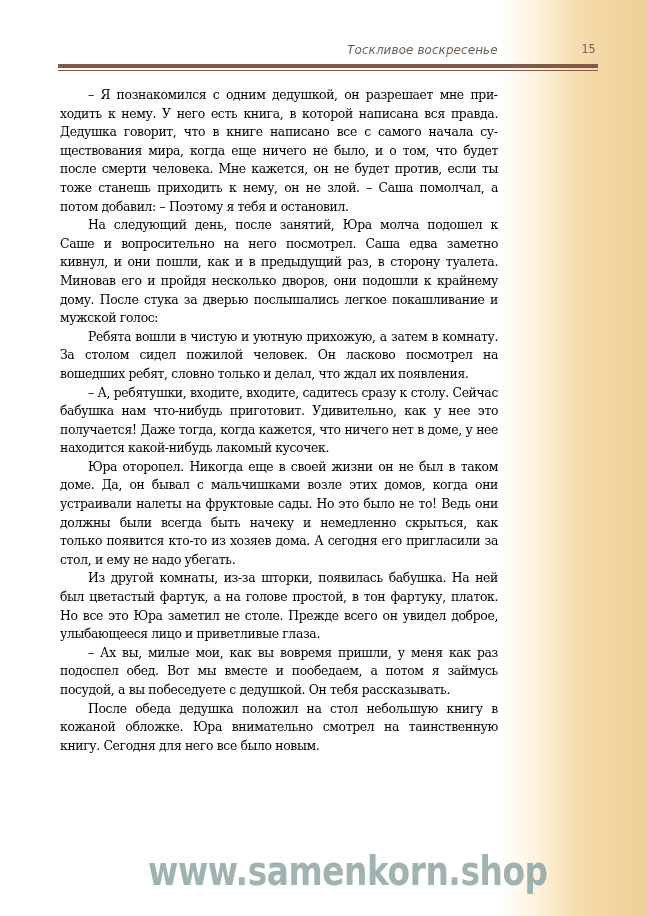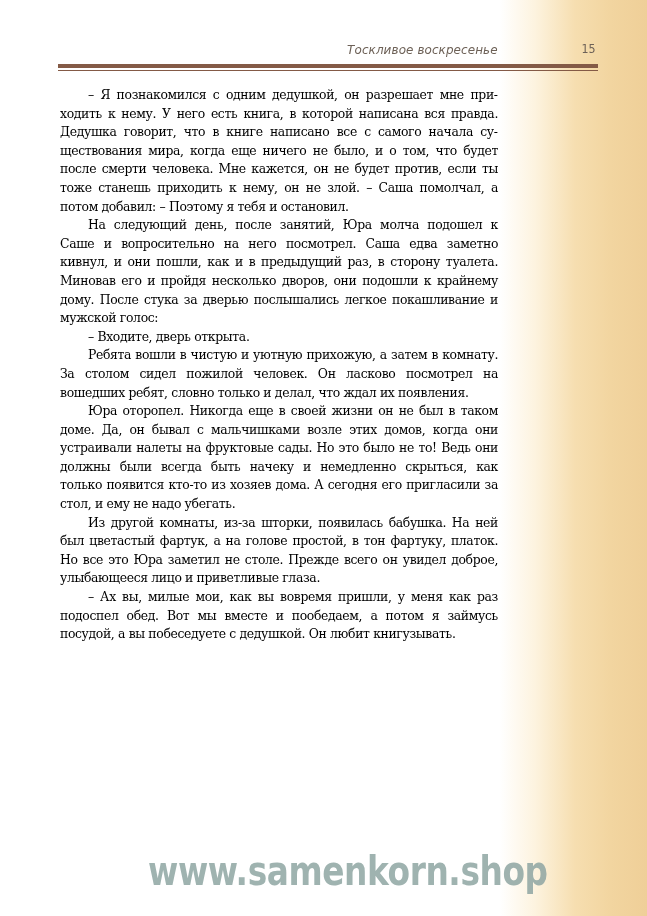--- a/index.html
+++ b/index.html
@@ -49,20 +49,21 @@
 <div class="header">
   <span class="running-title">Тоскливое воскресенье</span>
   <span class="page-number">15</span>
   <div class="rule-thick"></div>
   <div class="rule-thin"></div>
 </div>
 
 <div class="body-text">
   <p>– Я познакомился с одним дедушкой, он разрешает мне при­ходить к нему. У него есть книга, в которой написана вся правда. Дедушка говорит, что в книге написано все с самого начала су­ществования мира, когда еще ничего не было, и о том, что будет после смерти человека. Мне кажется, он не будет против, если ты тоже станешь приходить к нему, он не злой. – Саша помол­чал, а потом добавил: – Поэтому я тебя и остановил.</p>
   <p>На следующий день, после занятий, Юра молча подошел к Саше и вопросительно на него посмотрел. Саша едва заметно кивнул, и они пошли, как и в предыдущий раз, в сторону туа­лета. Миновав его и пройдя несколько дворов, они подошли к крайнему дому. После стука за дверью послышались легкое по­кашливание и мужской голос:</p>
-  <p>– Входите, дверь открыта.</p>
   <p>Ребята вошли в чистую и уютную прихожую, а затем в комна­ту. За столом сидел пожилой человек. Он ласково посмотрел на вошедших ребят, словно только и делал, что ждал их появления.</p>
+  <p>– А, ребятушки, входите, входите, садитесь сразу к столу. Сейчас бабушка нам что-нибудь приготовит. Удивительно, как у нее это получается! Даже тогда, когда кажется, что ничего нет в доме, у нее находится какой-нибудь лакомый кусочек.</p>
   <p>Юра оторопел. Никогда еще в своей жизни он не был в та­ком доме. Да, он бывал с мальчишками возле этих домов, ког­да они устраивали налеты на фруктовые сады. Но это было не то! Ведь они должны были всегда быть начеку и немедленно скрыться, как только появится кто-то из хозяев дома. А сегодня его пригласили за стол, и ему не надо убегать.</p>
   <p>Из другой комнаты, из-за шторки, появилась бабушка. На ней был цветастый фартук, а на голове простой, в тон фартуку, платок. Но все это Юра заметил не столе. Прежде всего он уви­дел доброе, улыбающееся лицо и приветливые глаза.</p>
-  <p>– Ах вы, милые мои, как вы вовремя пришли, у меня как раз подоспел обед. Вот мы вместе и пообедаем, а потом я зай­мусь посудой, а вы побеседуете с дедушкой. Он любит книгу­зывать.</p>
+  <p>– Ах вы, милые мои, как вы вовремя пришли, у меня как раз подоспел обед. Вот мы вместе и пообедаем, а потом я зай­мусь посудой, а вы побеседуете с дедушкой. Он тебя расска­зывать.</p>
+  <p>После обеда дедушка положил на стол небольшую книгу в кожаной обложке. Юра внимательно смотрел на таинственную книгу. Сегодня для него все было новым.</p>
 </div>
 
 <div class="watermark">www.samenkorn.shop</div>
 
 </body></html>

